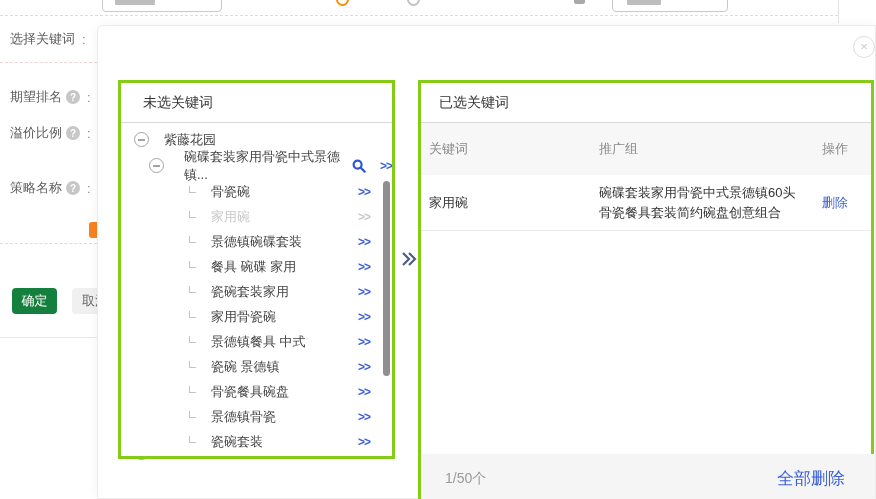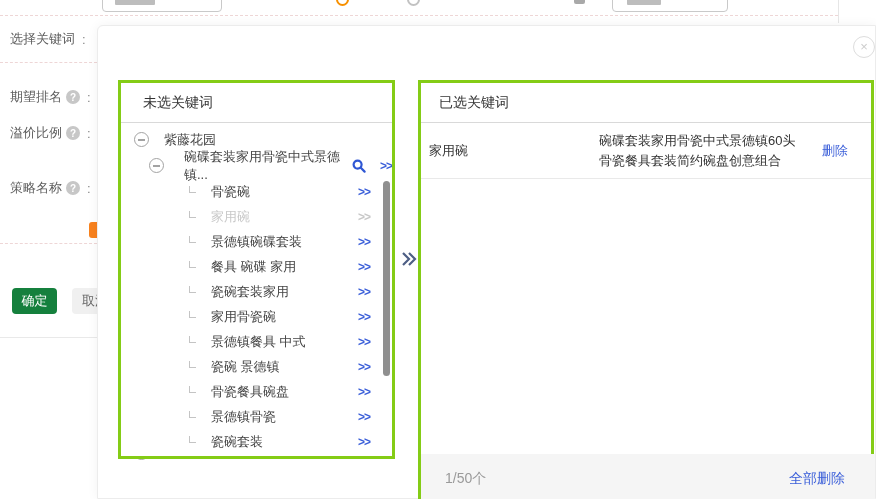--- a/index.html
+++ b/index.html
@@ -69,21 +69,21 @@
   .right-panel { left:320px; top:54px; width:456px; height:420px; }
   .right-panel .panel-header { padding-left:18px; }
   .grid-row { display:grid; grid-template-columns:170px 223px 1fr; padding-left:8px; align-items:center; }
   .thead { height:52px; background:#f7f7f8; font-size:13px; color:#8a8a8a; }
   .trow { height:56px; border-bottom:1px solid #e9e9e9; font-size:13px; color:#333; }
   .trow .group-cell { line-height:20px; padding-right:14px; }
   .link { color:#3b5fd9; cursor:pointer; font-size:13px; }
   .rp-footer { position:absolute; left:0; top:371px; width:454px; height:49px; background:#f5f5f5;
     display:flex; align-items:center; justify-content:space-between; padding:0 30px 0 24px; }
   .count { font-size:14px; color:#9a9a9a; }
-  .rp-footer .link { font-size:14px; }
+  .rp-footer .link { font-size:17px; }
 </style>
 </head>
 <body>
 
 <div class="stage">
 
   <div class="bg-input" style="left:102px;width:120px;">
       <span class="smudge"></span>
     </div>
   <div class="bg-radio orange" style="left:336px;"></div>
@@ -213,20 +213,25 @@
     <div class="transfer">
       <svg width="18" height="18" viewBox="0 0 18 18" fill="none">
         <path d="M2 3 L8 9 L2 15" stroke="#4e5f85" stroke-width="2.2"></path>
         <path d="M8 3 L14 9 L8 15" stroke="#4e5f85" stroke-width="2.2"></path>
       </svg>
     </div>
 
     <div class="panel right-panel">
       <div class="panel-header">已选关键词</div>
 
+      <div class="grid-row thead">
+        <span>关键词</span>
+        <span>推广组</span>
+        <span>操作</span>
+      </div>
 
       <div class="grid-row trow">
         <span>家用碗</span>
         <span class="group-cell">碗碟套装家用骨瓷中式景德镇60头骨瓷餐具套装简约碗盘创意组合</span>
         <span class="link">删除</span>
       </div>
 
       <div class="rp-footer">
         <span class="count">1/50个</span>
         <span class="link">全部删除</span>

